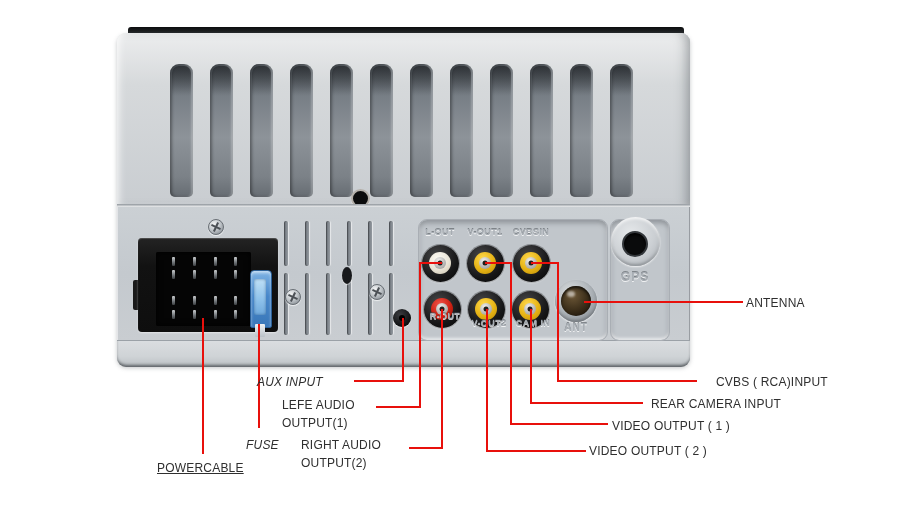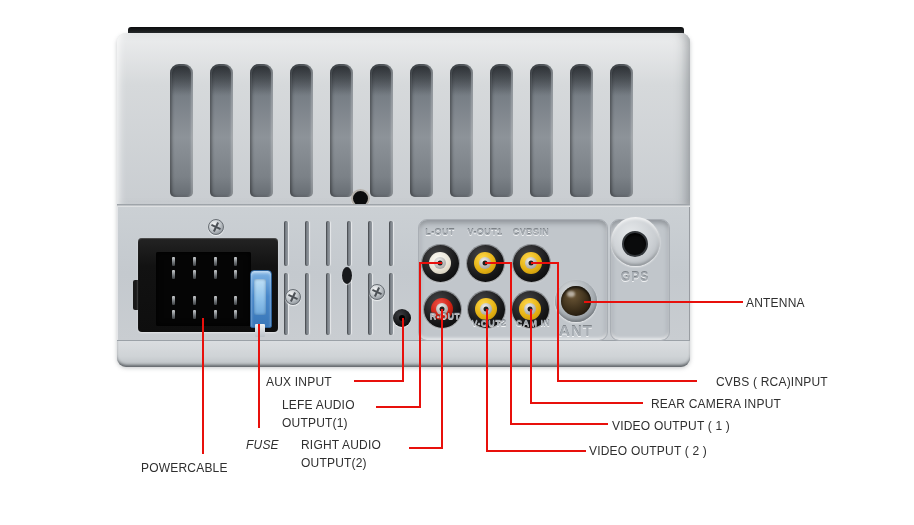--- a/index.html
+++ b/index.html
@@ -92,21 +92,21 @@
     border:2px solid #33373b;box-shadow:inset 0 2px 3px #000;}
   .gps-label{left:635px;top:270px;font-size:12px;transform:translateX(-50%);letter-spacing:1px;}
   .ant-outer{left:555px;top:280px;width:42px;height:42px;border-radius:50%;
     background:radial-gradient(circle at 38% 32%,#dcdfe1,#aab0b5 55%,#878d93 90%);
     box-shadow:0 1px 2px rgba(255,255,255,.7), inset 0 -2px 3px rgba(70,75,80,.45);}
   .ant-body{left:561px;top:286px;width:30px;height:30px;border-radius:50%;
     background:radial-gradient(circle at 40% 33%,#6b5636,#3a2d19 55%,#15100a 95%);
     box-shadow:inset 0 2px 3px rgba(0,0,0,.7);}
   .ant-shine{left:567px;top:291px;width:8px;height:6px;border-radius:50%;
     background:rgba(255,255,255,.55);filter:blur(1px);}
-  .ant-label{left:576px;top:322px;font-size:15px;transform:translateX(-50%);letter-spacing:1px;}
+  .ant-label{left:576px;top:322px;font-size:10px;transform:translateX(-50%);letter-spacing:1px;}
   .aux-jack{left:393px;top:309px;width:18px;height:18px;border-radius:50%;
     background:radial-gradient(circle at 38% 32%,#3b3d40,#141517 60%,#000);
     box-shadow:0 1px 1px rgba(255,255,255,.6);}
   .aux-hole{left:399px;top:315px;width:6px;height:6px;border-radius:50%;background:#000;}
 
   
   .callout-line{background:#e8100c;z-index:50;}
   .callout-label{font-size:12px;line-height:18px;color:#2f2f2f;white-space:pre-line;
     z-index:60;letter-spacing:.2px;}
 </style>
@@ -229,26 +229,26 @@
   <div class="abs ant-outer"></div>
   <div class="abs ant-body"></div>
   <div class="abs ant-shine"></div>
   <div class="abs engraved ant-label">ANT</div>
   <div class="abs gps-boss"></div>
   <div class="abs gps-hole"></div>
   <div class="abs engraved gps-label">GPS</div>
 
   <div id="callouts">
       <div class="abs callout-line" style="left: 202px; top: 318px; width: 2px; height: 136px; background: rgb(232, 16, 12);"></div>
-      <div class="abs callout-label" style="left: 141px; top: 459px; color: rgb(47, 47, 47);">POWERCABLE</div>
+      <div class="abs callout-label" style="left: 157px; top: 459px; color: rgb(47, 47, 47); text-decoration: underline;">POWERCABLE</div>
       <div class="abs callout-line" style="left: 258px; top: 324px; width: 2px; height: 104px; background: rgb(232, 16, 12);"></div>
       <div class="abs callout-label" style="left: 246px; top: 436px; color: rgb(47, 47, 47); font-style: italic;">FUSE</div>
       <div class="abs callout-line" style="left: 402px; top: 318px; width: 2px; height: 64px; background: rgb(232, 16, 12);"></div>
       <div class="abs callout-line" style="left: 354px; top: 380px; width: 50px; height: 2px; background: rgb(232, 16, 12);"></div>
-      <div class="abs callout-label" style="left: 266px; top: 373px; color: rgb(47, 47, 47);">AUX INPUT</div>
+      <div class="abs callout-label" style="left: 257px; top: 373px; color: rgb(47, 47, 47); font-style: italic;">AUX INPUT</div>
       <div class="abs callout-line" style="left: 419px; top: 262px; width: 23px; height: 2px; background: rgb(232, 16, 12);"></div>
       <div class="abs callout-line" style="left: 419px; top: 262px; width: 2px; height: 146px; background: rgb(232, 16, 12);"></div>
       <div class="abs callout-line" style="left: 376px; top: 406px; width: 45px; height: 2px; background: rgb(232, 16, 12);"></div>
       <div class="abs callout-label" style="left: 282px; top: 396px; color: rgb(47, 47, 47);">LEFE AUDIO
 OUTPUT(1)</div>
       <div class="abs callout-line" style="left: 441px; top: 309px; width: 2px; height: 140px; background: rgb(232, 16, 12);"></div>
       <div class="abs callout-line" style="left: 409px; top: 447px; width: 34px; height: 2px; background: rgb(232, 16, 12);"></div>
       <div class="abs callout-label" style="left: 301px; top: 436px; color: rgb(47, 47, 47);">RIGHT AUDIO
 OUTPUT(2)</div>
       <div class="abs callout-line" style="left: 584px; top: 301px; width: 159px; height: 2px; background: rgb(232, 16, 12);"></div>

